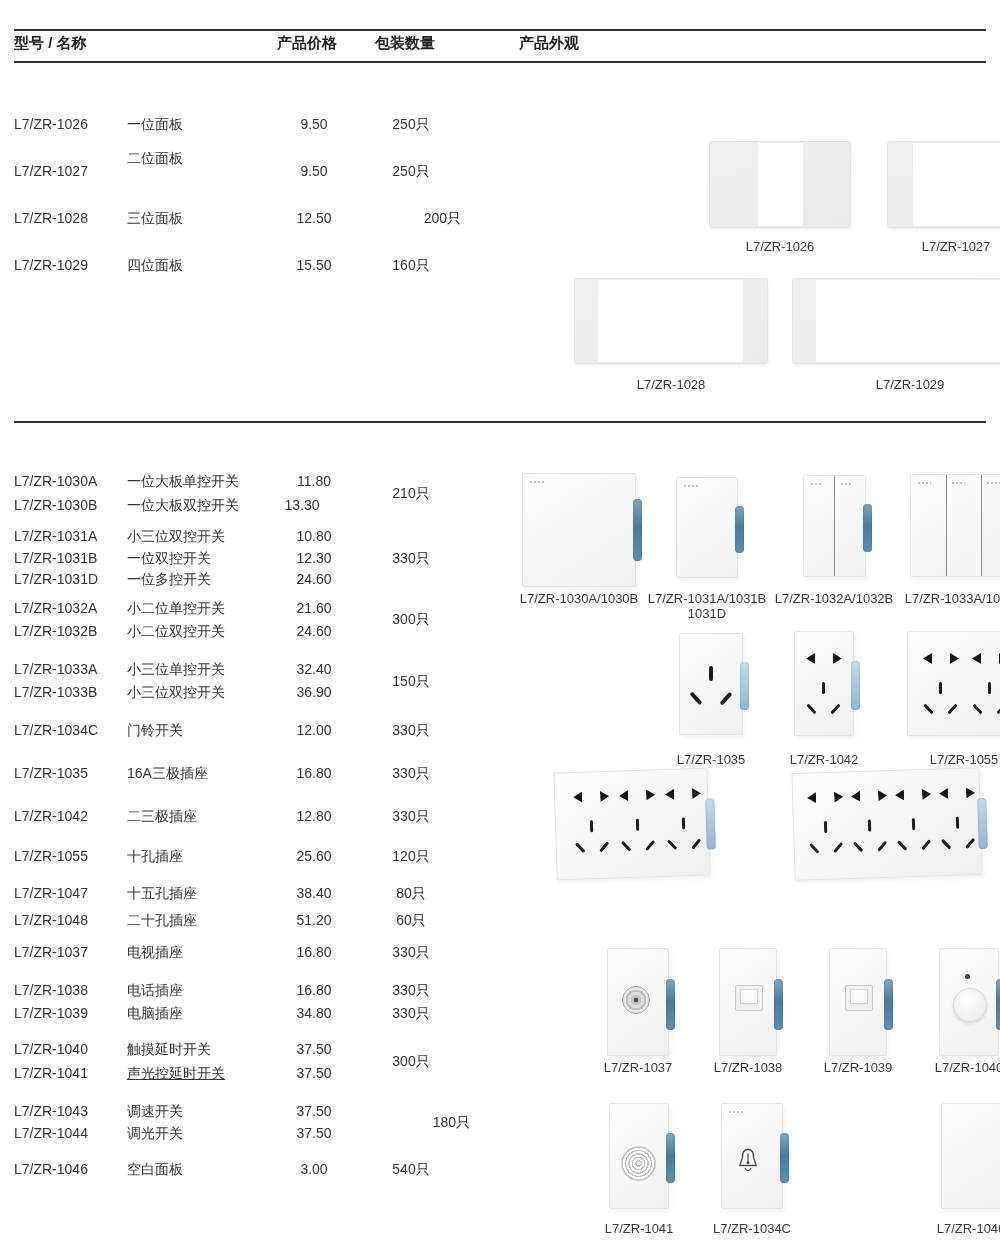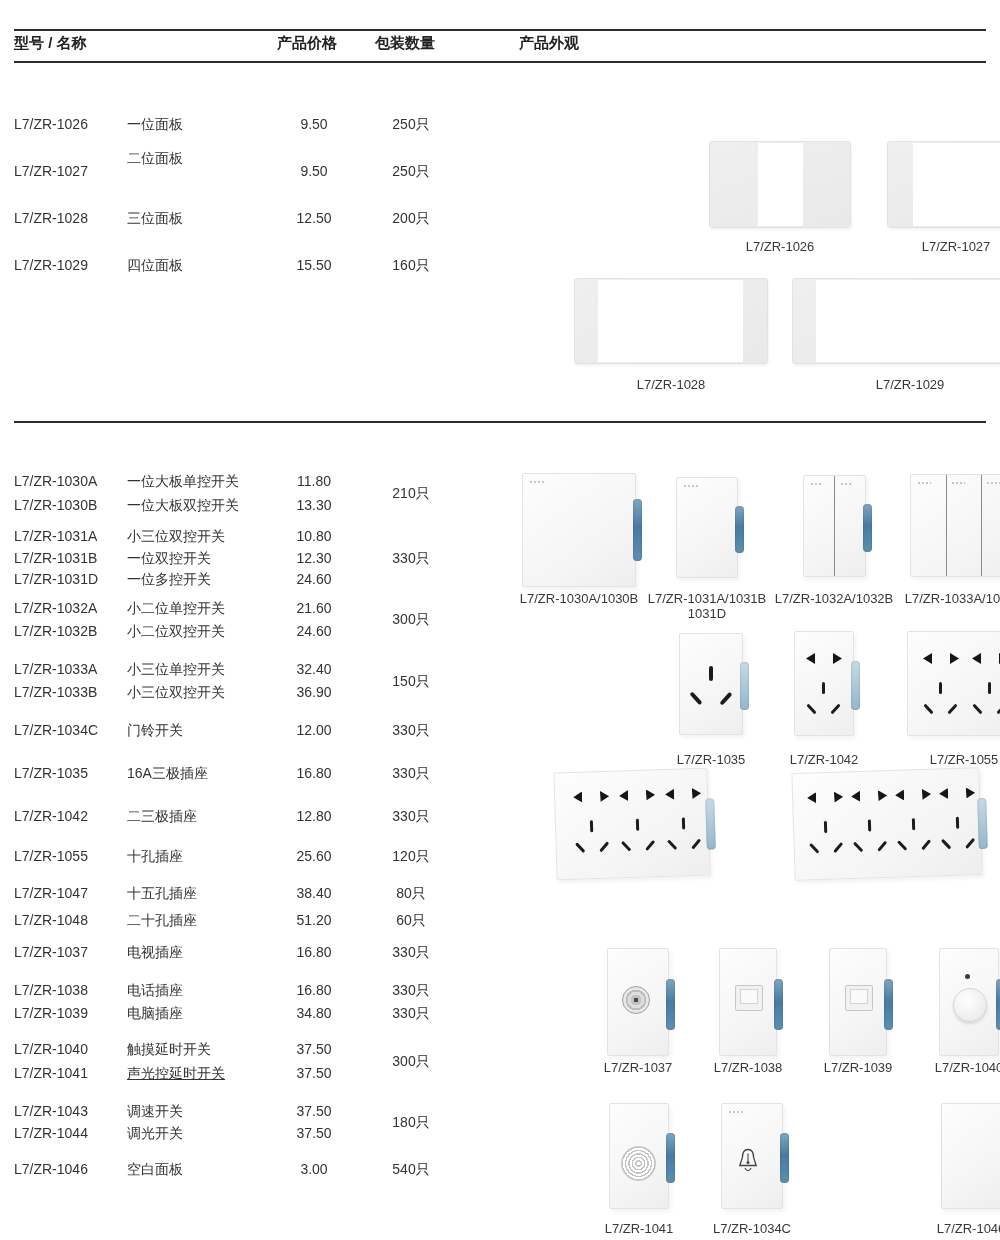--- a/index.html
+++ b/index.html
@@ -69,33 +69,33 @@
       <span class="cell" style="left: 127px; top: 114px;">一位面板</span>
       <span class="cell c" style="left: 264px; top: 114px; width: 100px;">9.50</span>
       <span class="cell c" style="left: 361px; top: 114px; width: 100px;">250只</span>
       <span class="cell" style="left: 14px; top: 161px;">L7/ZR-1027</span>
       <span class="cell" style="left: 127px; top: 148px;">二位面板</span>
       <span class="cell c" style="left: 264px; top: 161px; width: 100px;">9.50</span>
       <span class="cell c" style="left: 361px; top: 161px; width: 100px;">250只</span>
       <span class="cell" style="left: 14px; top: 208px;">L7/ZR-1028</span>
       <span class="cell" style="left: 127px; top: 208px;">三位面板</span>
       <span class="cell c" style="left: 264px; top: 208px; width: 100px;">12.50</span>
-      <span class="cell c" style="left: 361px; top: 208px; width: 100px;">200只</span>
+      <span class="cell c" style="left: 361px; top: 208px; width: 100px; text-align: right;">200只</span>
       <span class="cell" style="left: 14px; top: 255px;">L7/ZR-1029</span>
       <span class="cell" style="left: 127px; top: 255px;">四位面板</span>
       <span class="cell c" style="left: 264px; top: 255px; width: 100px;">15.50</span>
       <span class="cell c" style="left: 361px; top: 255px; width: 100px;">160只</span>
     </div>
   <div id="main-rows">
       <span class="cell" style="left: 14px; top: 471px;">L7/ZR-1030A</span>
       <span class="cell" style="left: 127px; top: 471px;">一位大板单控开关</span>
       <span class="cell c" style="left: 264px; top: 471px; width: 100px;">11.80</span>
       <span class="cell" style="left: 14px; top: 494.5px;">L7/ZR-1030B</span>
       <span class="cell" style="left: 127px; top: 494.5px;">一位大板双控开关</span>
-      <span class="cell c" style="left: 264px; top: 494.5px; width: 100px;">13.30</span>
+      <span class="cell c" style="left: 252px; top: 494.5px; width: 100px;">13.30</span>
       <span class="cell c" style="left: 361px; top: 483px; width: 100px;">210只</span>
       <span class="cell" style="left: 14px; top: 526px;">L7/ZR-1031A</span>
       <span class="cell" style="left: 127px; top: 526px;">小三位双控开关</span>
       <span class="cell c" style="left: 264px; top: 526px; width: 100px;">10.80</span>
       <span class="cell" style="left: 14px; top: 547.5px;">L7/ZR-1031B</span>
       <span class="cell" style="left: 127px; top: 547.5px;">一位双控开关</span>
       <span class="cell c" style="left: 264px; top: 547.5px; width: 100px;">12.30</span>
       <span class="cell" style="left: 14px; top: 569px;">L7/ZR-1031D</span>
       <span class="cell" style="left: 127px; top: 569px;">一位多控开关</span>
       <span class="cell c" style="left: 264px; top: 569px; width: 100px;">24.60</span>
@@ -156,21 +156,21 @@
       <span class="cell" style="left: 14px; top: 1063px;">L7/ZR-1041</span>
       <span class="cell" style="left: 127px; top: 1063px; text-decoration: underline;">声光控延时开关</span>
       <span class="cell c" style="left: 264px; top: 1063px; width: 100px;">37.50</span>
       <span class="cell c" style="left: 361px; top: 1051px; width: 100px;">300只</span>
       <span class="cell" style="left: 14px; top: 1101px;">L7/ZR-1043</span>
       <span class="cell" style="left: 127px; top: 1101px;">调速开关</span>
       <span class="cell c" style="left: 264px; top: 1101px; width: 100px;">37.50</span>
       <span class="cell" style="left: 14px; top: 1123px;">L7/ZR-1044</span>
       <span class="cell" style="left: 127px; top: 1123px;">调光开关</span>
       <span class="cell c" style="left: 264px; top: 1123px; width: 100px;">37.50</span>
-      <span class="cell c" style="left: 361px; top: 1112px; width: 100px;">180只</span>
+      <span class="cell c" style="left: 370px; top: 1112px; width: 100px; text-align: right;">180只</span>
       <span class="cell" style="left: 14px; top: 1159px;">L7/ZR-1046</span>
       <span class="cell" style="left: 127px; top: 1159px;">空白面板</span>
       <span class="cell c" style="left: 264px; top: 1159px; width: 100px;">3.00</span>
       <span class="cell c" style="left: 361px; top: 1159px; width: 100px;">540只</span>
     </div>
 
   <figure class="g-item" style="left:669px;top:125px;width:142px;--cg:11px">
     <div class="frame" style="width:140px;height:85px">
       <span class="win" style="left:48px;right:47px"></span>
     </div>

